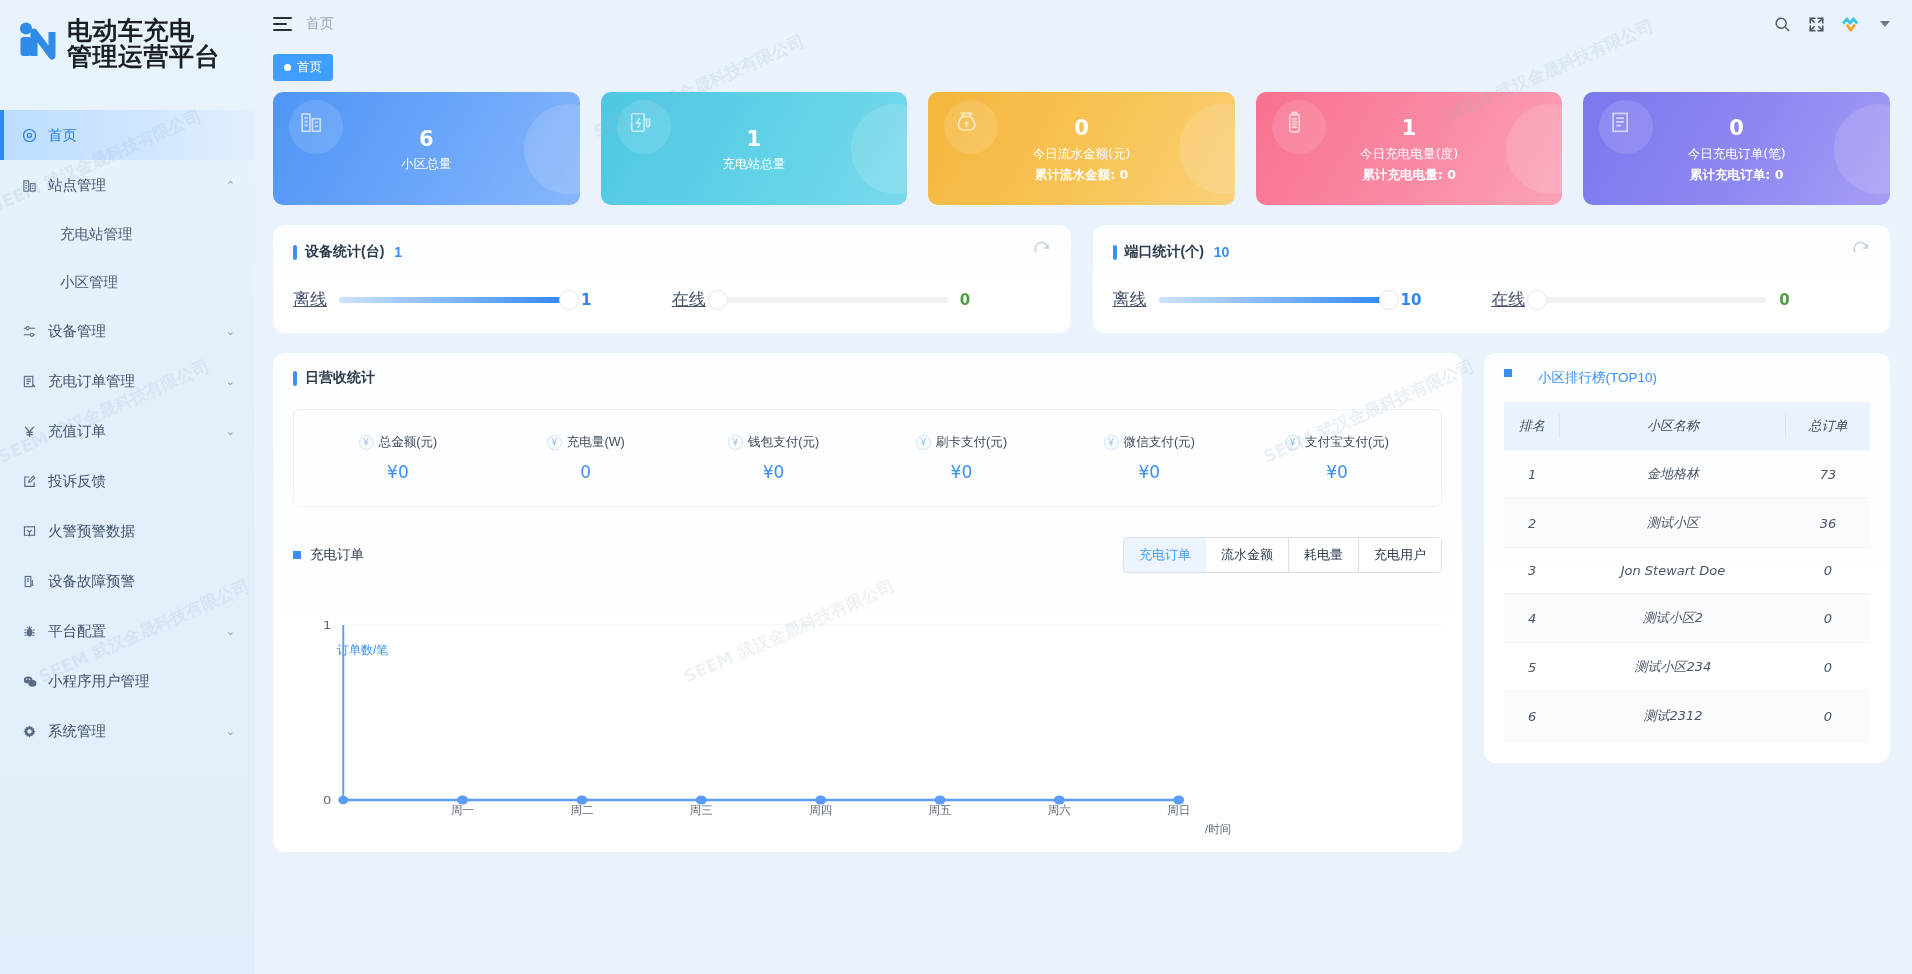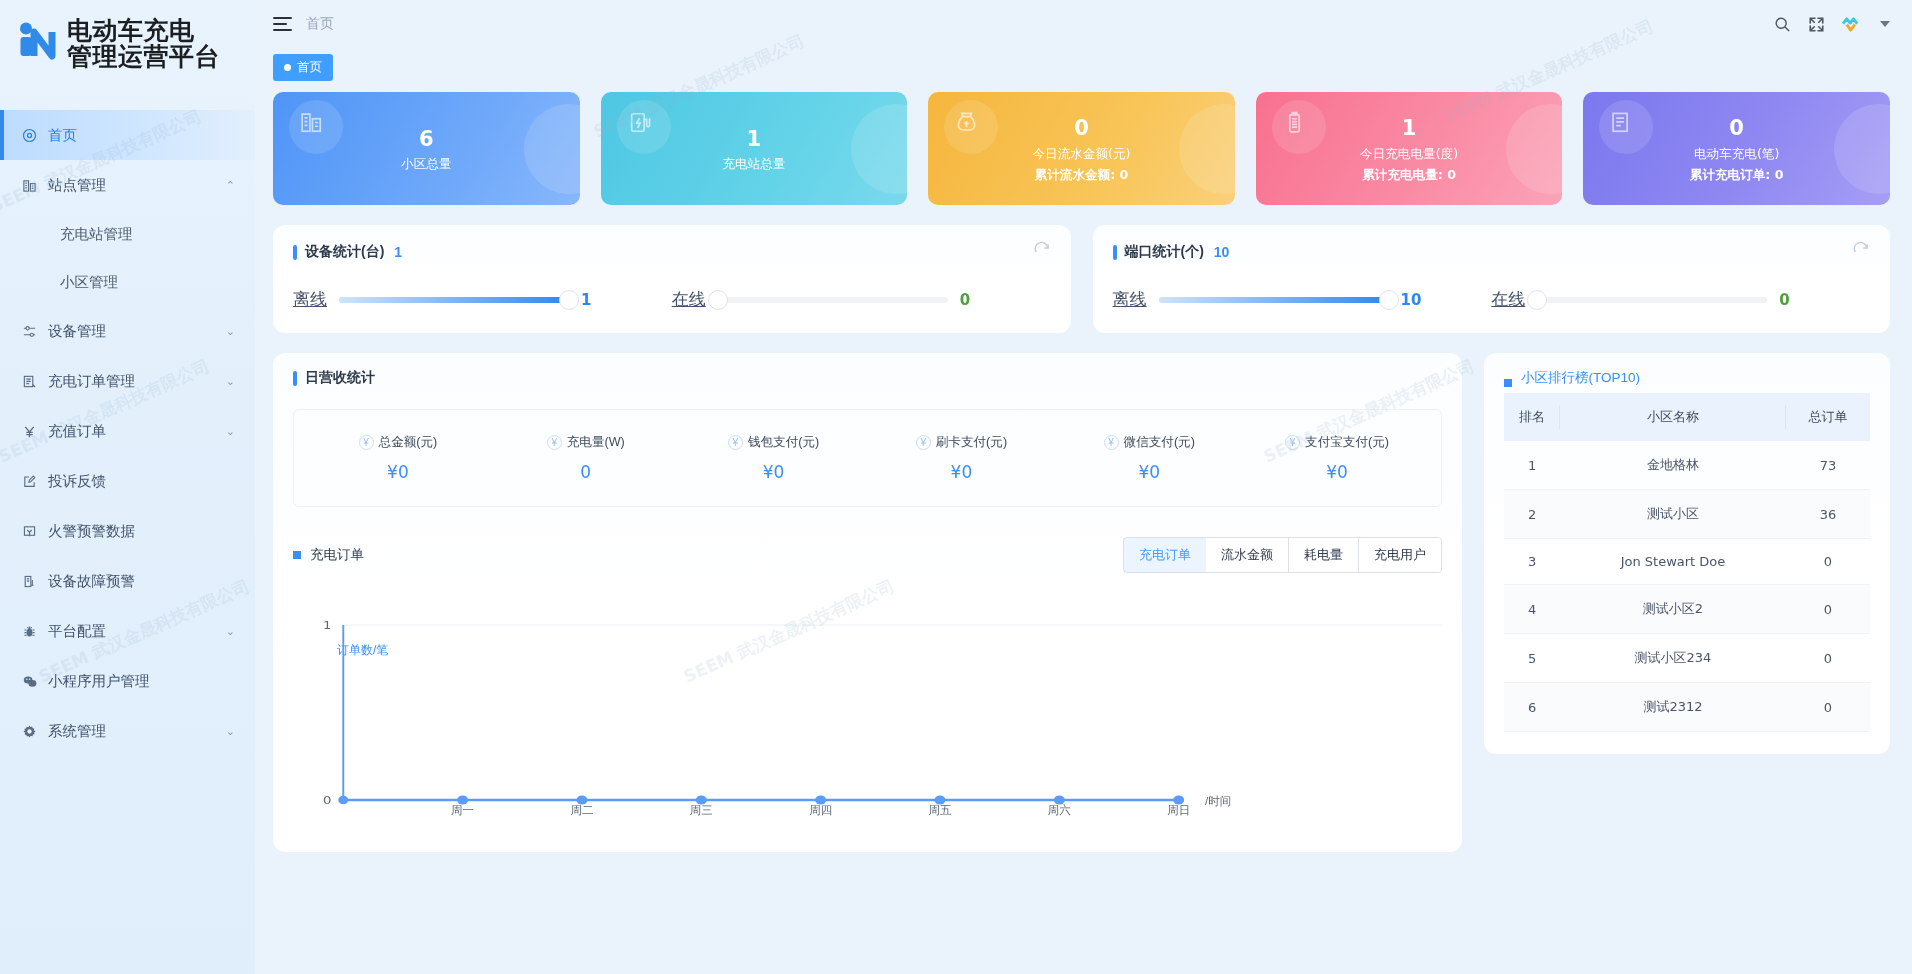--- a/index.html
+++ b/index.html
@@ -131,27 +131,27 @@
   .sq-title { font-size: 13.5px; color: #2d3a4b; display: flex; align-items: center; gap: 9px; }
   .sq { width: 8px; height: 8px; background: #3a8ef6; display: inline-block; }
   .tabs { margin-left: auto; display: flex; border: 1px solid #dcdfe6; border-radius: 4px; overflow: hidden; }
   .tab { font-size: 13px; padding: 8px 15px; color: #2f3a4b; background: #fff; cursor: pointer;
      border-right: 1px solid #dcdfe6; }
   .tab:last-child { border-right: none; }
   .tab.active { background: #ecf5ff; color: #409eff; border: 1px solid #409eff; margin: -1px; border-radius:3px 0 0 3px;}
 
   .chart { position: relative; height: 235px; margin-top: 22px; }
   .yaxis-title { position: absolute; left: 44px; top: 0; font-size: 12px; color: #3a8ef6; margin-top: 47px; }
-  .xaxis-title { position: absolute; font-size: 11.5px; color: #5c6875; }
+  .xaxis-title { position: absolute; font-size: 11.5px; color: #5c6875; margin-top: 28px; }
 
   
   .rank-card { flex: 0 0 406px; }
-  .rank-title { font-size: 13.5px; color: #3a8ef6; display: flex; align-items: flex-end; gap: 9px; }
+  .rank-title { font-size: 13.5px; color: #3a8ef6; display: flex; align-items: flex-start; gap: 26px; }
   .rank-title .sq { background: #3a8ef6; }
-  table.rank { width: 100%; border-collapse: collapse; margin-top: 6px; }
+  table.rank { width: 100%; border-collapse: collapse; margin-top: 15px; font-style: italic; }
   table.rank th {
     background: #eaf3fd; font-size: 13px; font-weight: 400; color: #3b4a5e;
     padding: 15px 0; text-align: center; position: relative;
   }
   table.rank th:not(:last-child)::after {
     content:""; position:absolute; right:0; top:25%; height:50%; width:1px; background:#dbe6f2;
   }
   table.rank td { font-size: 13px; color: #4a5568; padding: 15px 0; text-align: center;
     border-bottom: 1px solid #f0f2f5; font-family:"DejaVu Sans",sans-serif;}
   table.rank tr.alt td { background: #fafbfc; }
@@ -421,21 +421,21 @@
         <div class="stat c5">
           <span class="blob b1"></span>
             <span class="blob b2"></span>
           <span class="sico">
             <svg width="25" height="25" viewBox="0 0 16 16" fill="none" stroke="#fff" stroke-width="1.1">
               <rect x="2.6" y="2.2" width="9" height="11.4"></rect>
                 <path d="M4.6 5.2h5M4.6 7.6h5M4.6 10h3"></path>
             </svg>
           </span>
           <span class="num">0</span>
-          <span class="lbl">电动车充电(笔)</span>
+          <span class="lbl">今日充电订单(笔)</span>
           <span class="sub">累计充电订单: 0</span>
         </div>
       </div>
 
       <div class="panelrow">
 
         <div class="panel" style="flex:1">
           <div class="phead">
             <span class="ptitle">
               <span>设备统计(台)</span>

